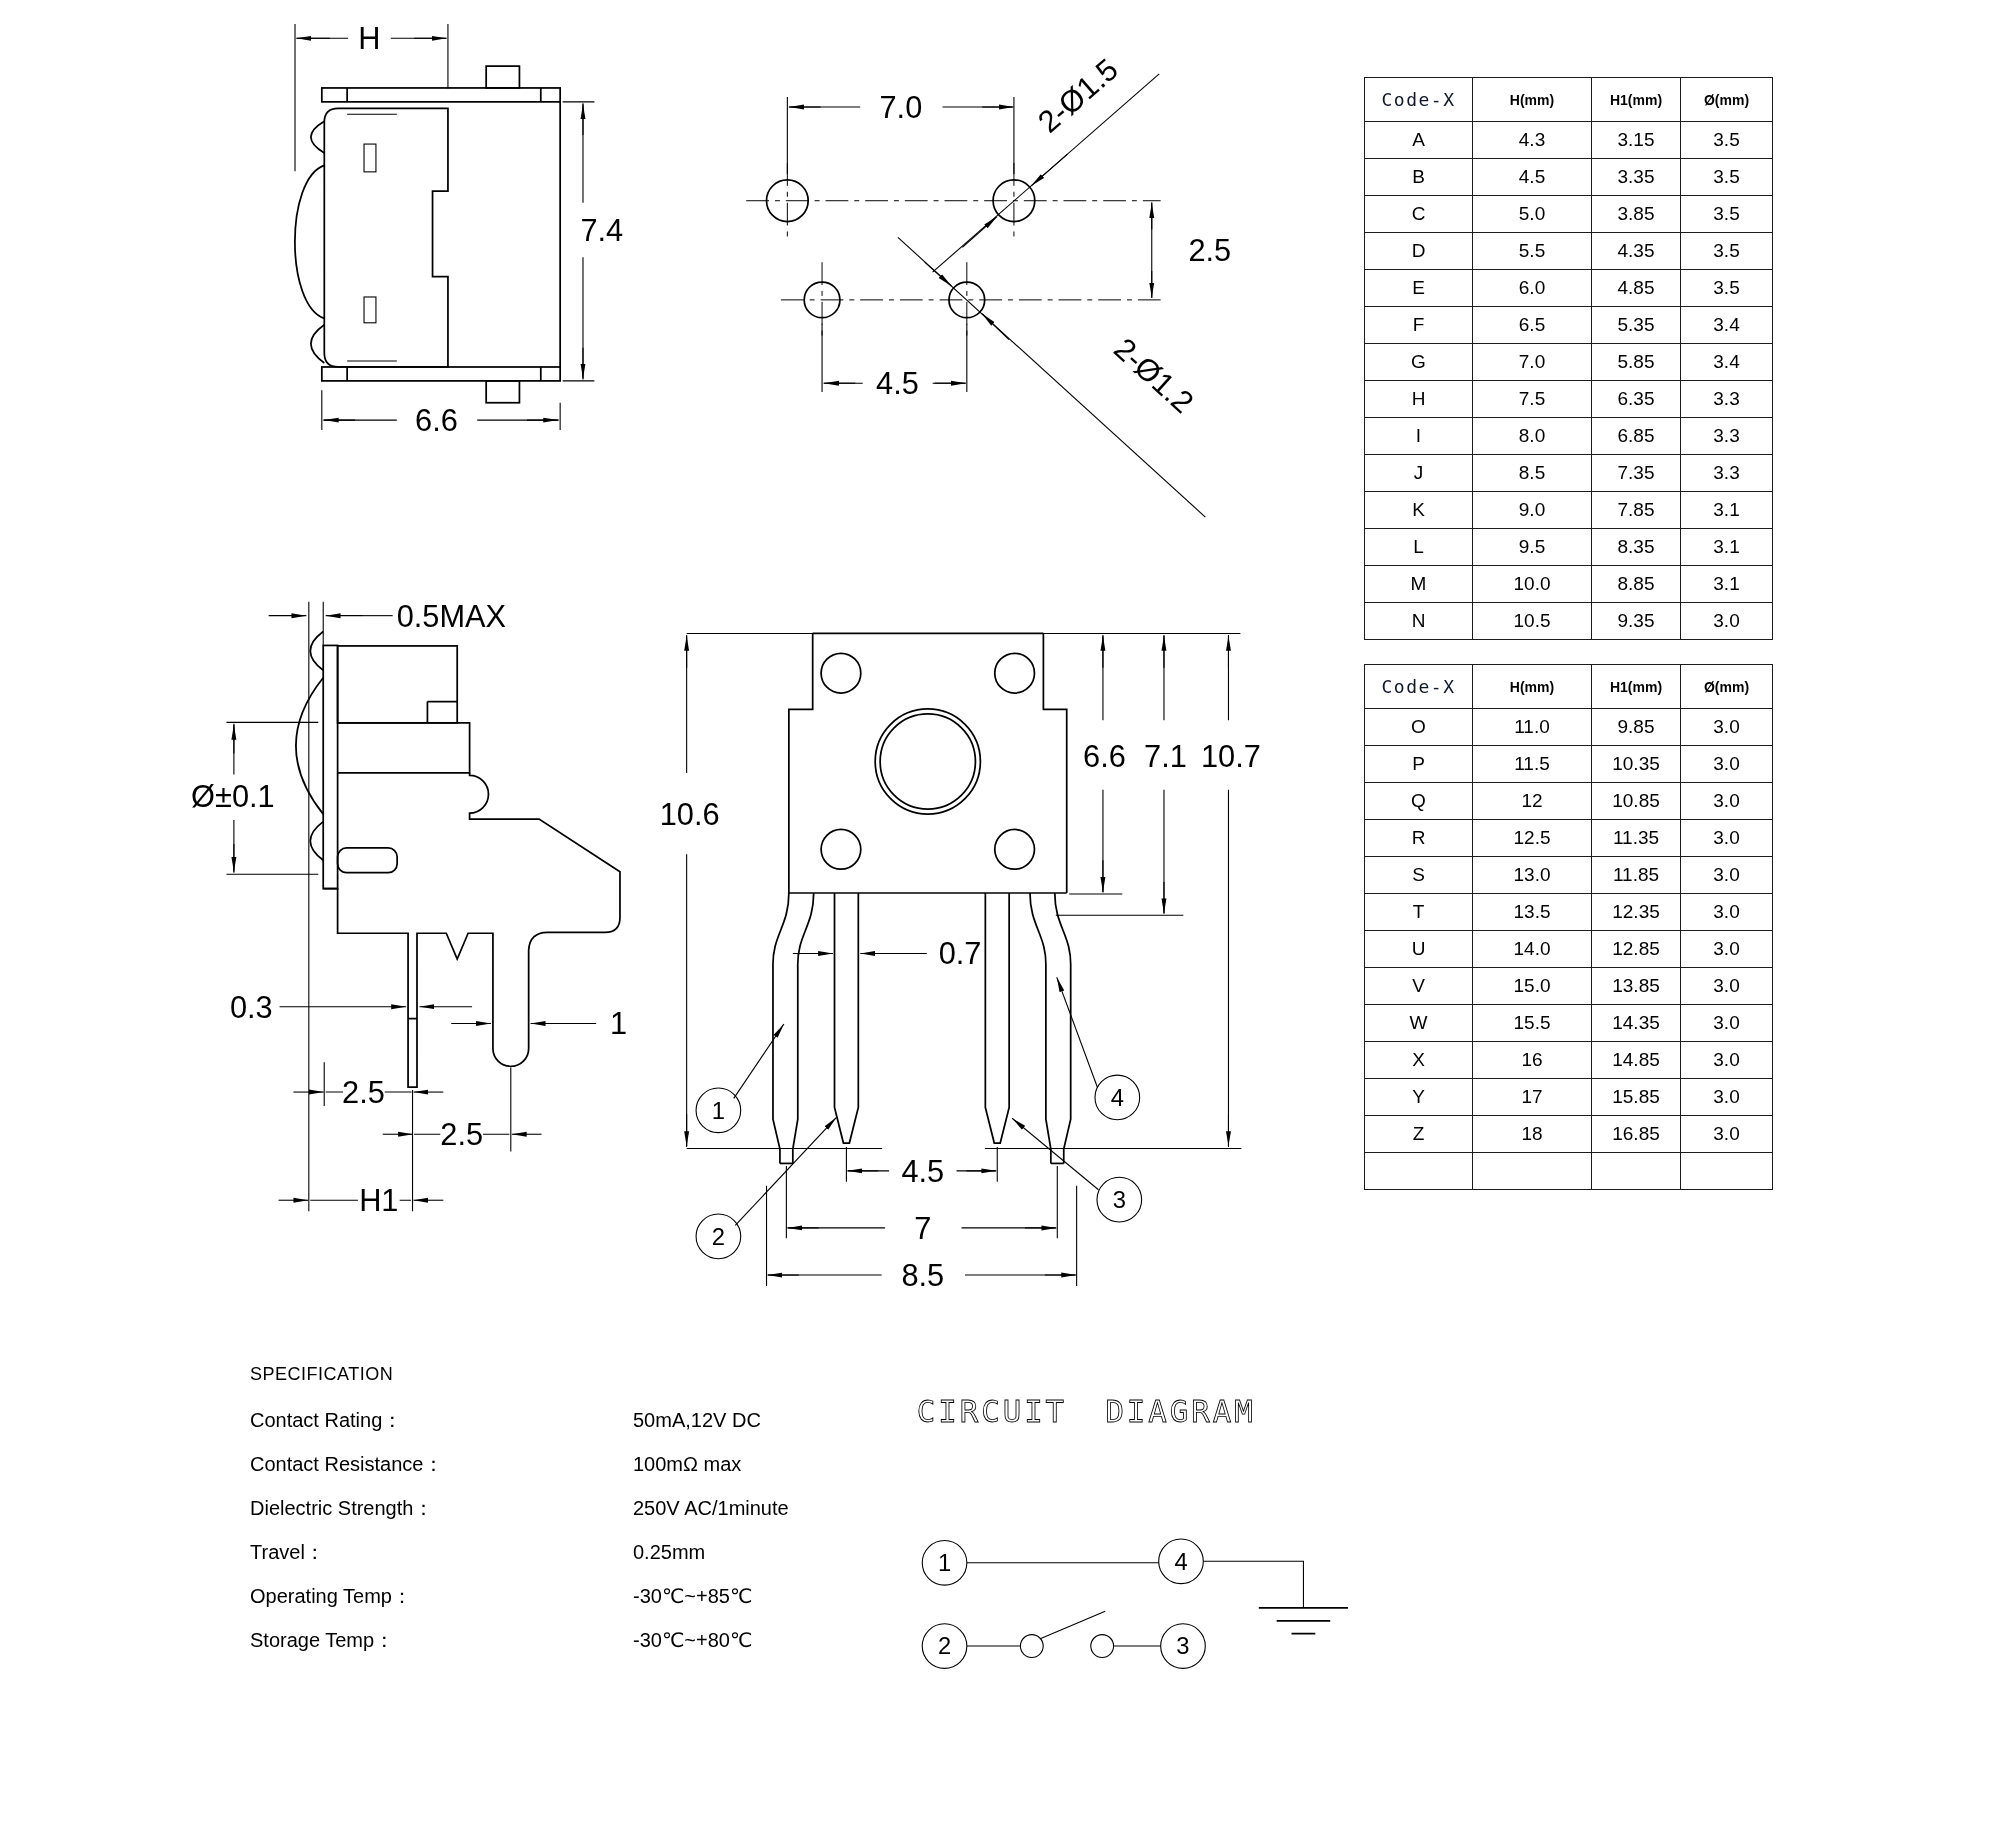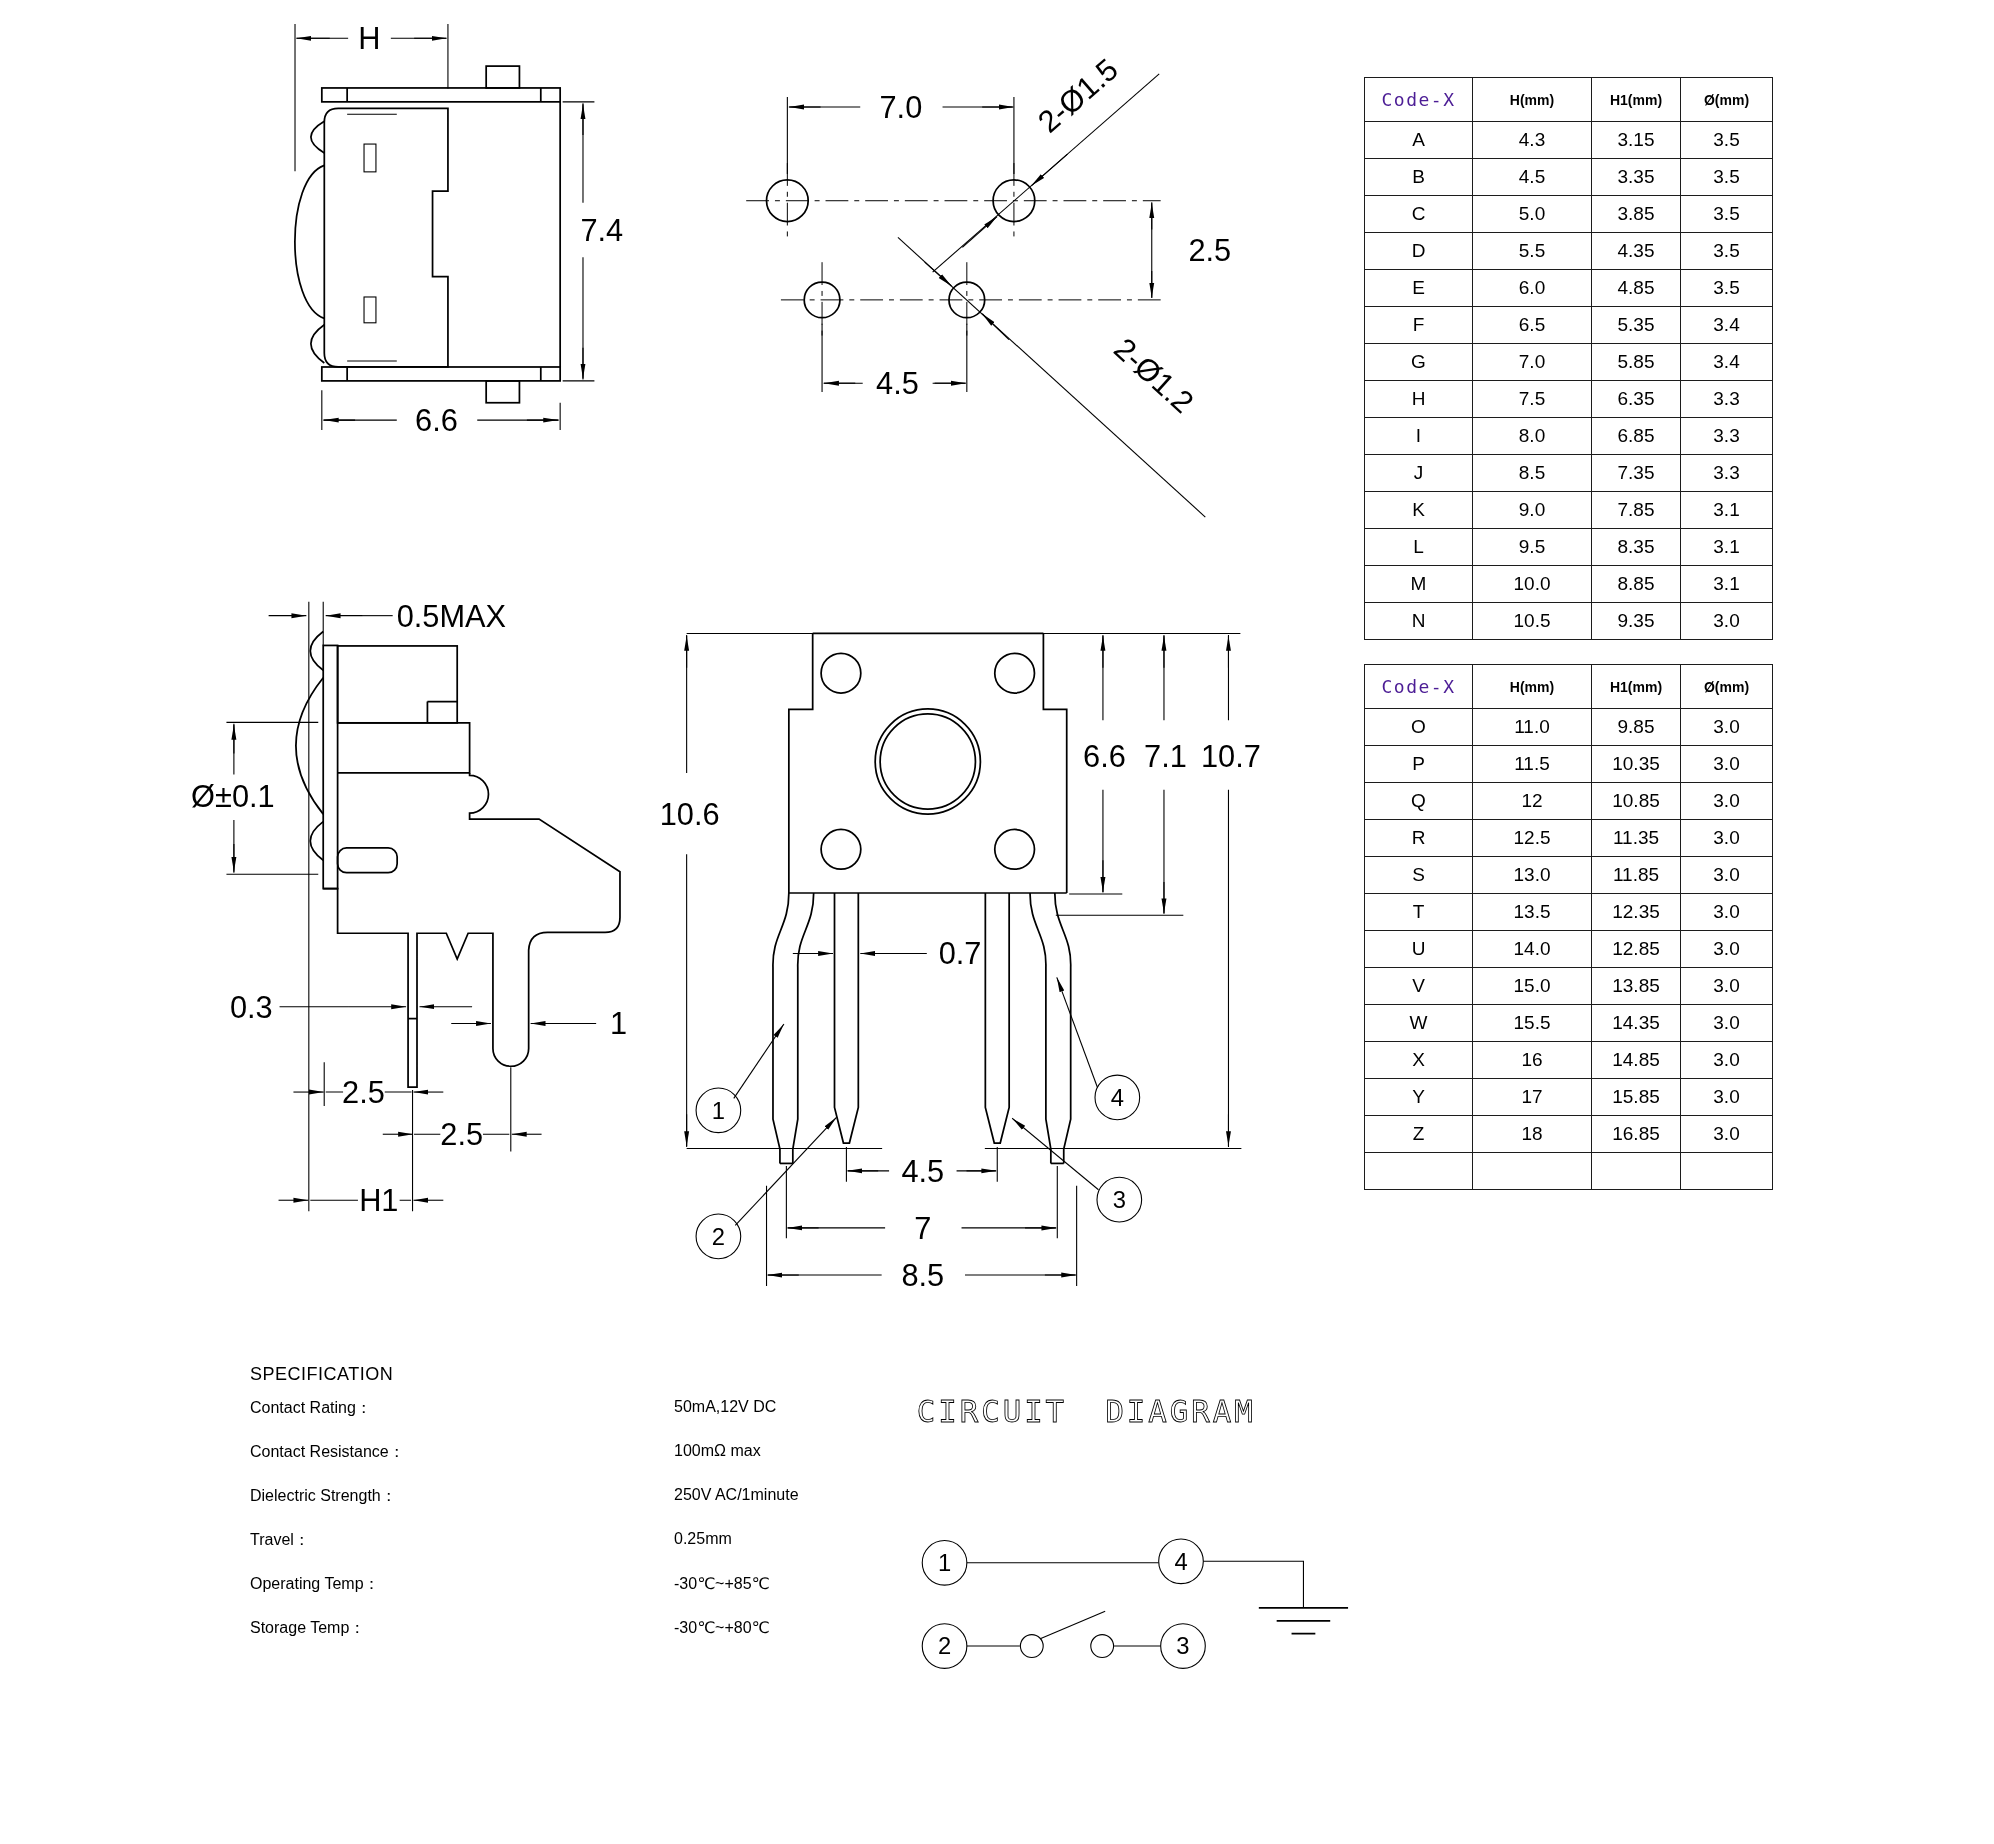--- a/index.html
+++ b/index.html
@@ -12,25 +12,25 @@
   svg text{fill:#000;stroke:none;font-family:"Liberation Sans","DejaVu Sans",sans-serif;}
   svg text.dim{font-size:62px;}
   svg text.mid{text-anchor:middle;}
   svg text.pinnum{font-size:48px;text-anchor:middle;}
   .dtable{position:absolute;border-collapse:collapse;table-layout:fixed;background:#fff;}
   .dtable td,.dtable th{border:1px solid #1c1c1c;text-align:center;vertical-align:middle;
       font-size:19px;font-weight:400;padding:0;overflow:hidden;}
   .dtable{border:1.5px solid #000;}
   .dtable th{height:43px;font-size:14px;font-weight:bold;}
   .dtable th.codex{font-family:"DejaVu Sans Mono","Liberation Mono",monospace;
-      font-weight:400;font-size:18px;letter-spacing:1.5px;color:#4c1d95;}
+      font-weight:400;font-size:18px;letter-spacing:1.5px;color:#0f172a;}
   .dtable td{height:36px;}
   #spec{position:absolute;left:250px;top:1359px;width:695px;}
   #spec .title{font-size:18px;line-height:31px;margin-bottom:8px;letter-spacing:0.5px;}
-  .spec-row{display:flex;height:44px;align-items:flex-start;font-size:16px;gap:41px;}
+  .spec-row{display:flex;height:44px;align-items:center;font-size:20px;}
   .spec-row .lbl{width:383px;flex:0 0 383px;}
   .spec-row .val{flex:1;}
 </style>
 </head>
 <body>
 
 <div id="canvas">
 
   <svg width="0" height="0">
     <defs>

